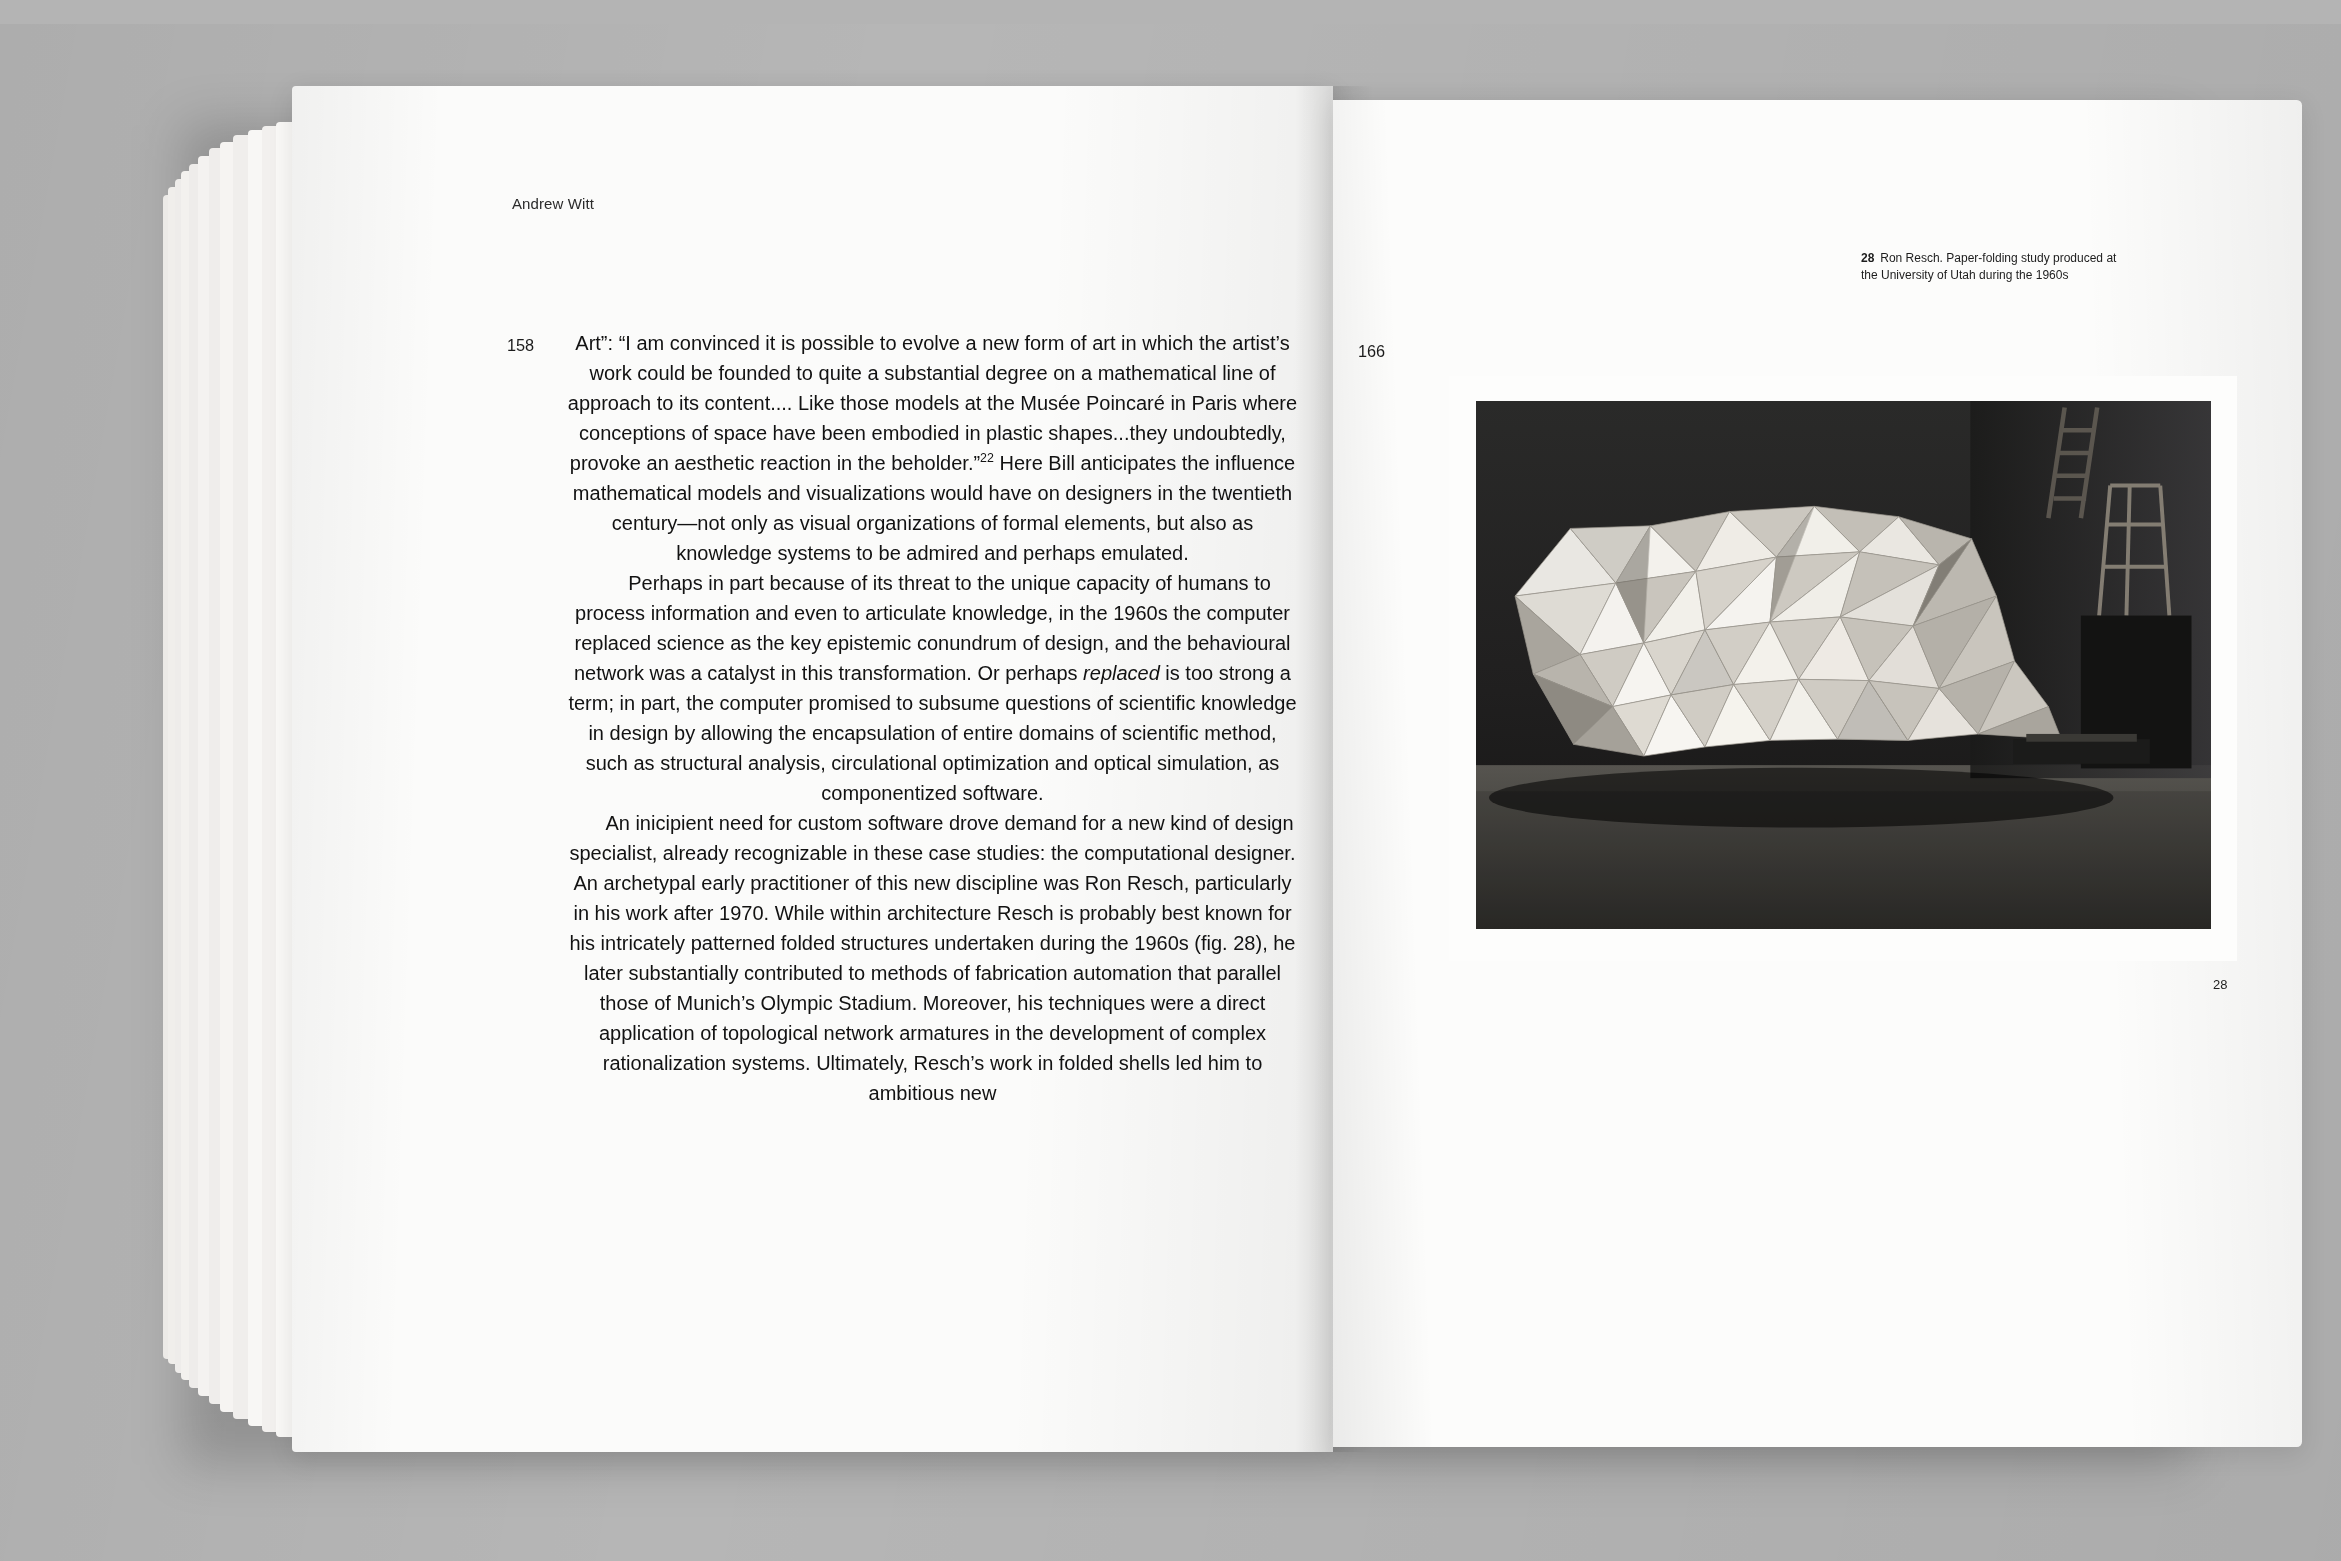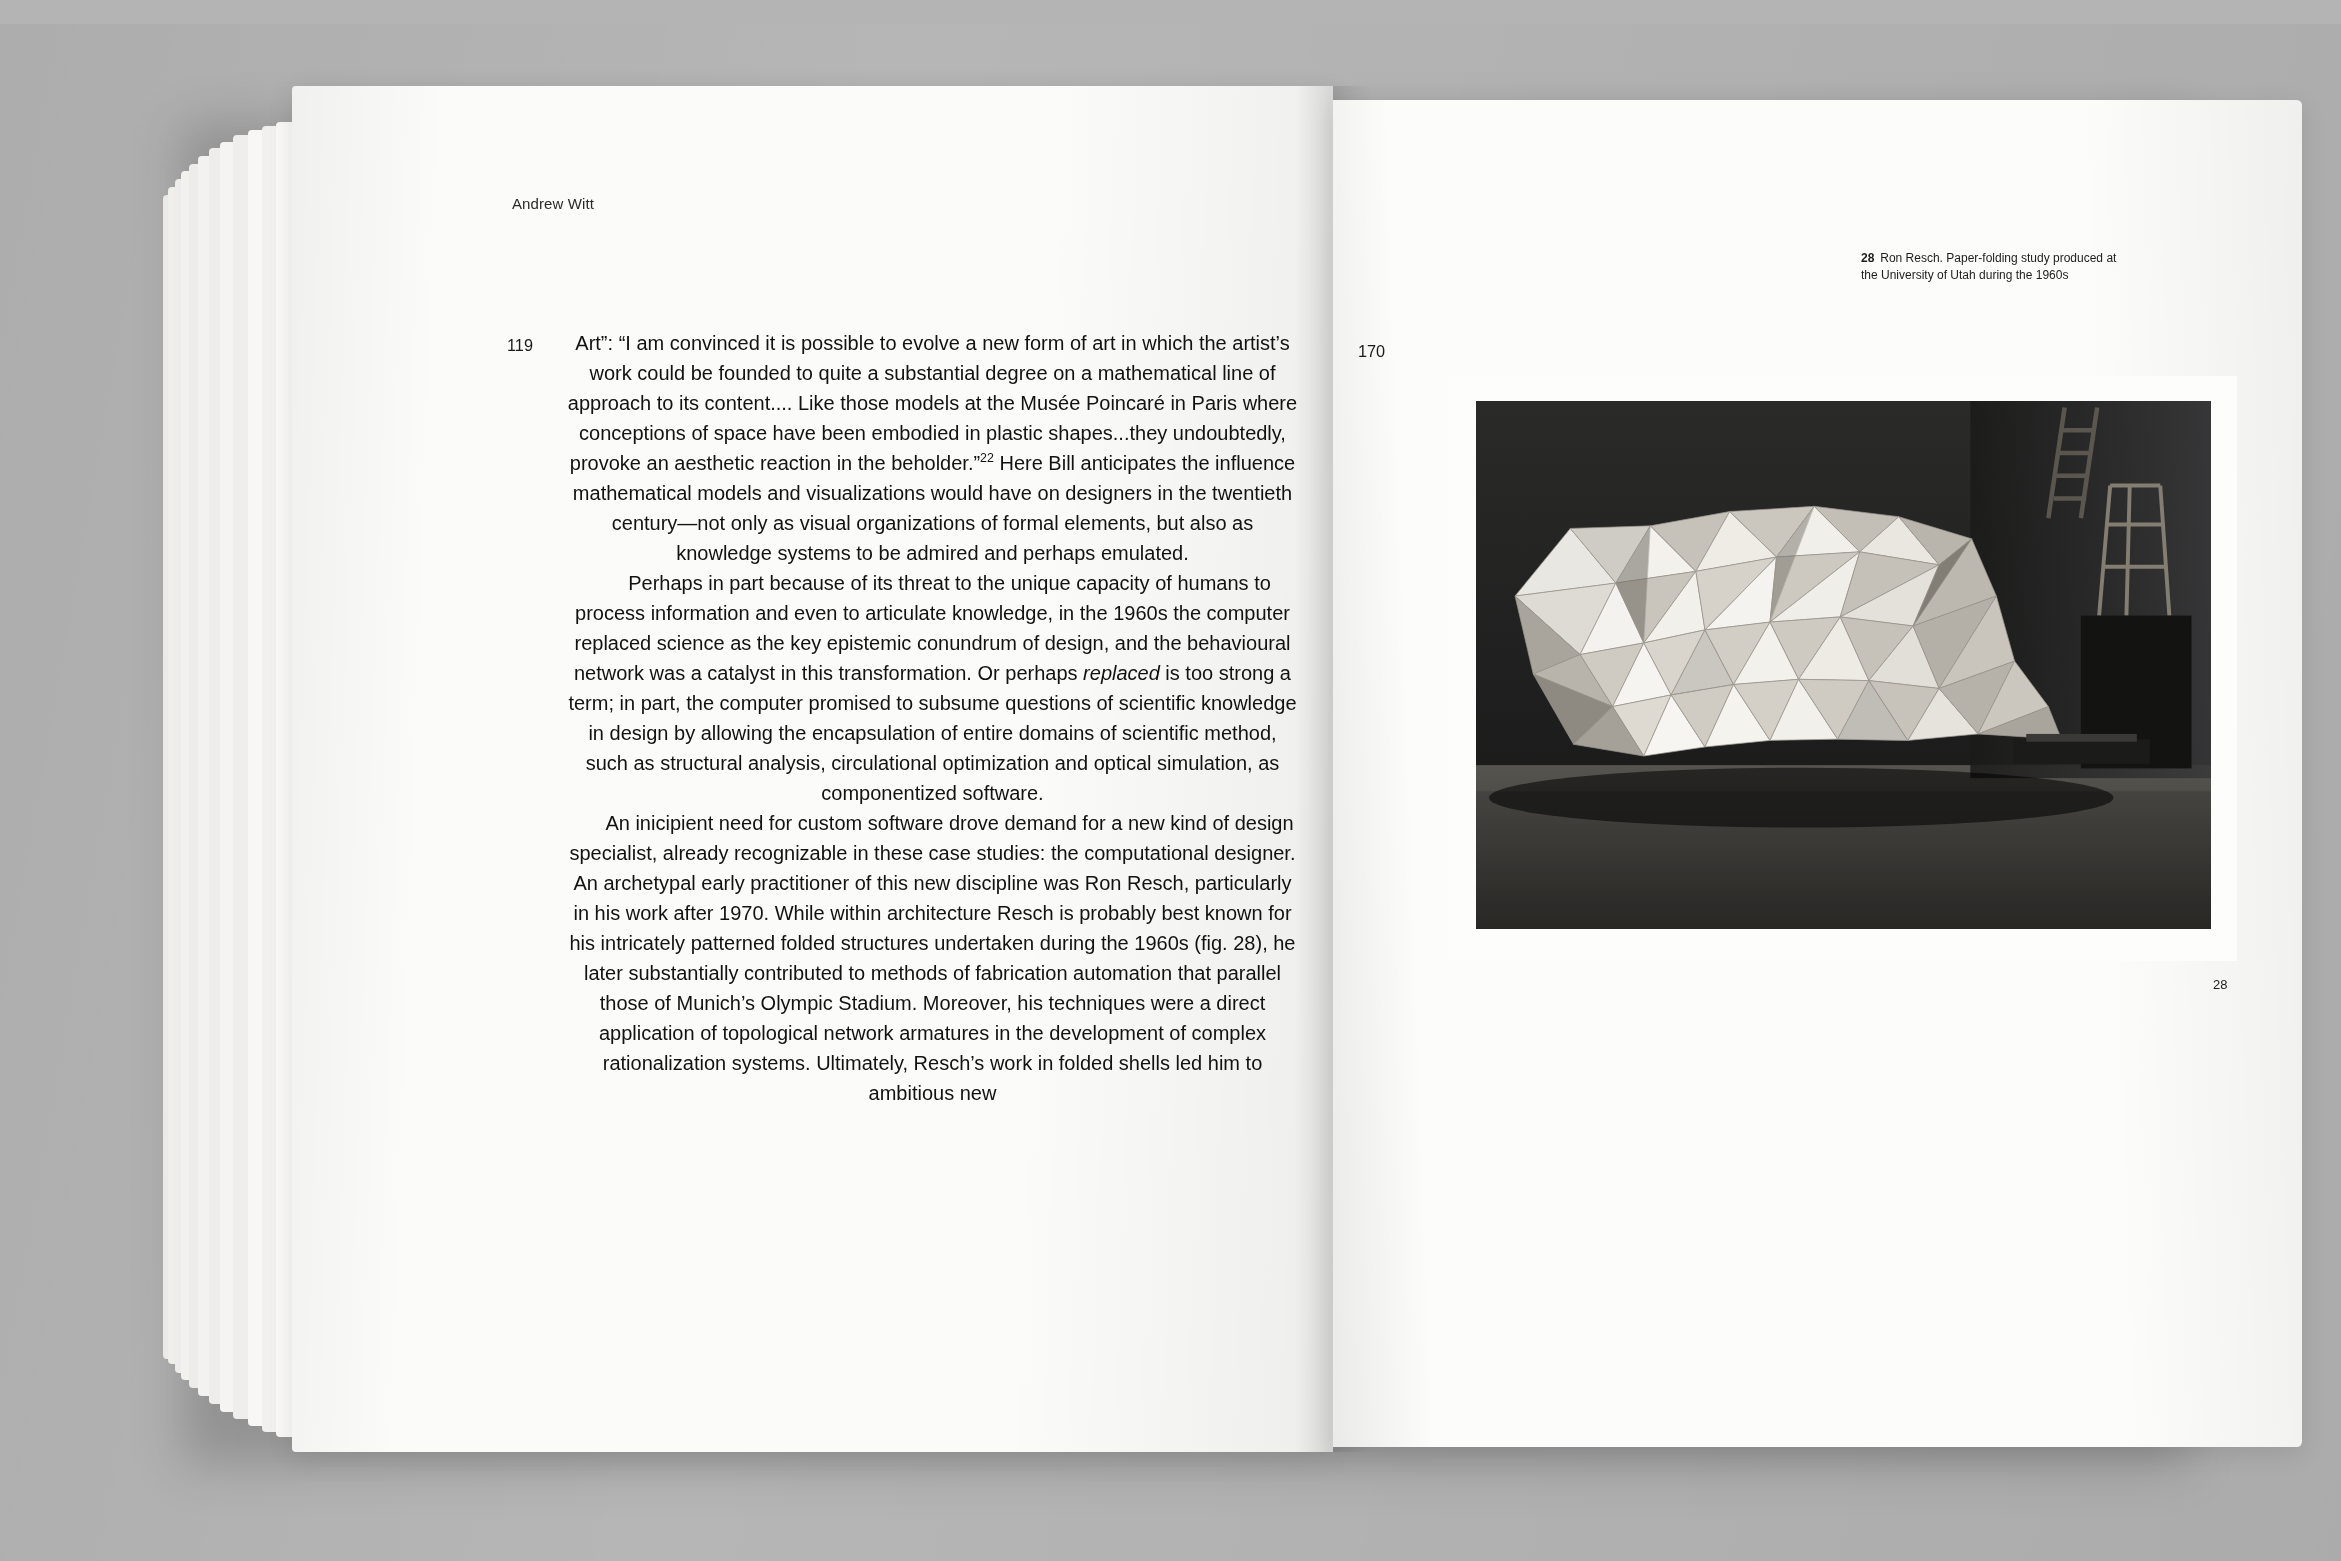--- a/index.html
+++ b/index.html
@@ -233,37 +233,37 @@
       <div class="leaf" style="left:85px; top:7.8px;  width:139px; height:1296px; background:#f8f7f5;"></div>
       <div class="leaf" style="left:99px; top:3.9px;   width:138px; height:1306px; background:#f2f0ee;"></div>
       <div class="leaf" style="left:113px; top:0px;   width:137px; height:1315px; background:#faf9f7;"></div>
     </div>
 
     <div id="page-left">
       <div class="sheen"></div>
 
       <div class="running-head">Andrew Witt</div>
 
-      <div class="folio-left">119</div>
+      <div class="folio-left">158</div>
 
       <div id="body-col">
         <p><span>Art”: “I am convinced it is possible to evolve a new form of art in which the artist’s work could be founded to quite a substantial degree on a mathematical line of approach to its content.... Like those models at the Musée Poincaré in Paris where conceptions of space have been embodied in plastic shapes...they undoubtedly, provoke an aesthetic reaction in the beholder.”</span><span class="sup">22</span><span> Here Bill anticipates the influence mathematical models and visualizations would have on designers in the twentieth century—not only as visual organizations of formal elements, but also as knowledge systems to be admired and perhaps emulated.</span></p>
 
         <p class="indent"><span>Perhaps in part because of its threat to the unique capacity of humans to process information and even to articulate knowledge, in the 1960s the computer replaced science as the key epistemic conundrum of design, and the behavioural network was a catalyst in this transformation. Or perhaps </span><span class="ital">replaced</span><span> is too strong a term; in part, the computer promised to subsume questions of scientific knowledge in design by allowing the encapsulation of entire domains of scientific method, such as structural analysis, circulational optimization and optical simulation, as componentized software.</span></p>
 
         <p class="indent">An inicipient need for custom software drove demand for a new kind of design specialist, already recognizable in these case studies: the computational designer. An archetypal early practitioner of this new discipline was Ron Resch, particularly in his work after 1970. While within architecture Resch is probably best known for his intricately patterned folded structures undertaken during the 1960s (fig. 28), he later substantially contributed to methods of fabrication automation that parallel those of Munich’s Olympic Stadium. Moreover, his techniques were a direct application of topological network armatures in the development of complex rationalization systems. Ultimately, Resch’s work in folded shells led him to ambitious new</p>
       </div>
     </div>
 
     <div id="gutter"></div>
 
     <div id="page-right">
       <div class="sheen"></div>
 
-      <div class="folio-right">170</div>
+      <div class="folio-right">166</div>
 
       <div id="fig-caption">
         <span class="cap-num">28</span><span class="cap-body">Ron Resch. Paper-folding study produced at the University of Utah during the 1960s</span>
       </div>
 
       <div id="figure-frame">
         <div id="figure-photo">
           <svg id="photo-svg" viewBox="0 0 1130 812" preserveAspectRatio="none">
             <defs>
               <linearGradient id="wall" x1="0" y1="0" x2="0" y2="1">

